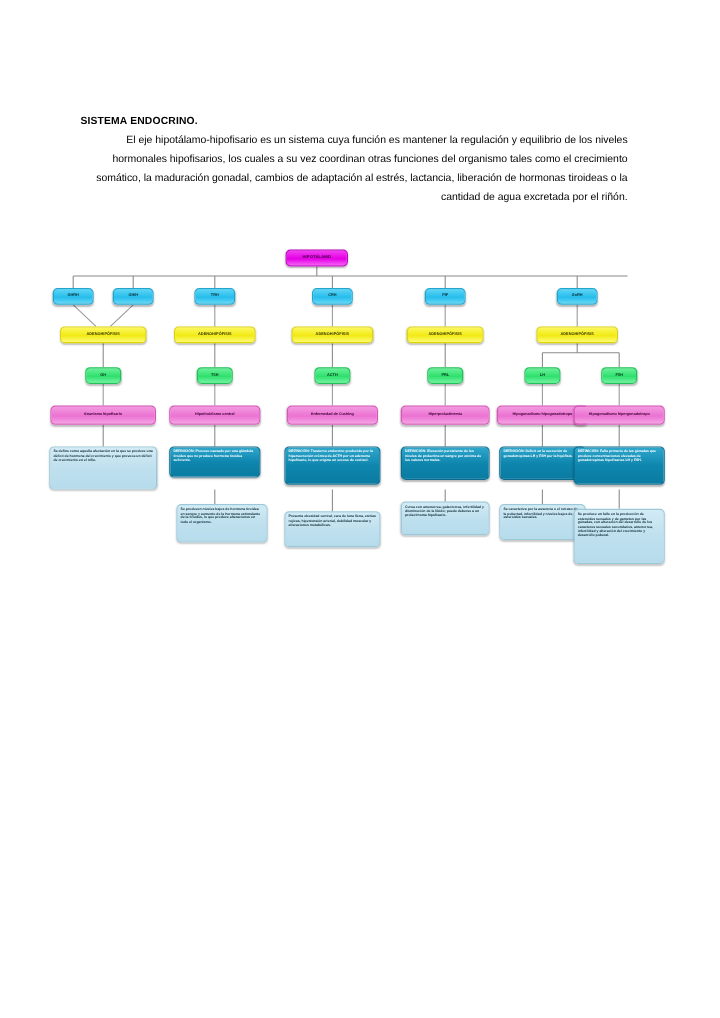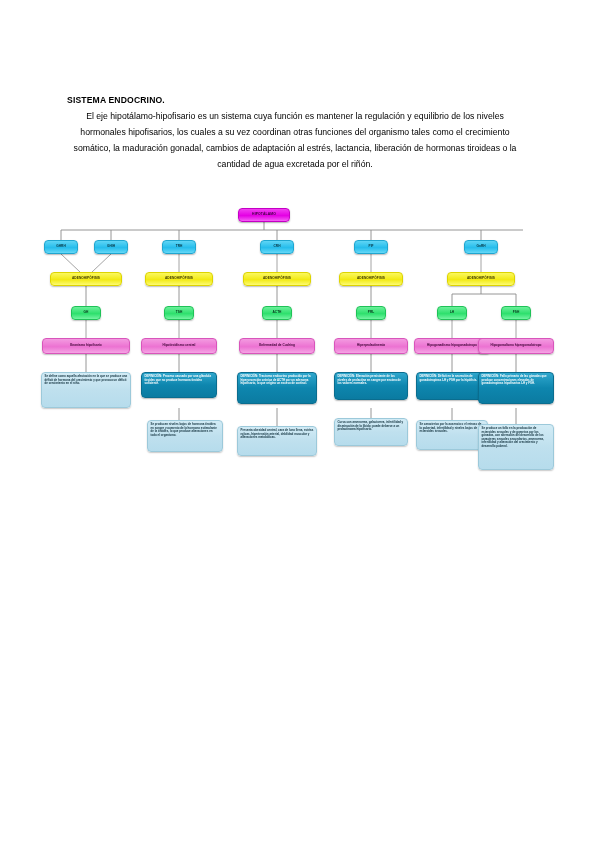--- a/index.html
+++ b/index.html
@@ -35,21 +35,21 @@
     white-space: nowrap;
     margin-top: 24px;
   }
   .doc-paragraph {
     position: absolute;
     left: 67px;
     top: 108px;
     width: 456px;
     font-size: 8.7px;
     line-height: 16.1px;
-    text-align: center;
+    text-align: right;
     color: #000;
   }
 
   
   .diagram {
     position: absolute;
     left: 0;
     top: 196px;
     width: 600px;
     height: 300px;

